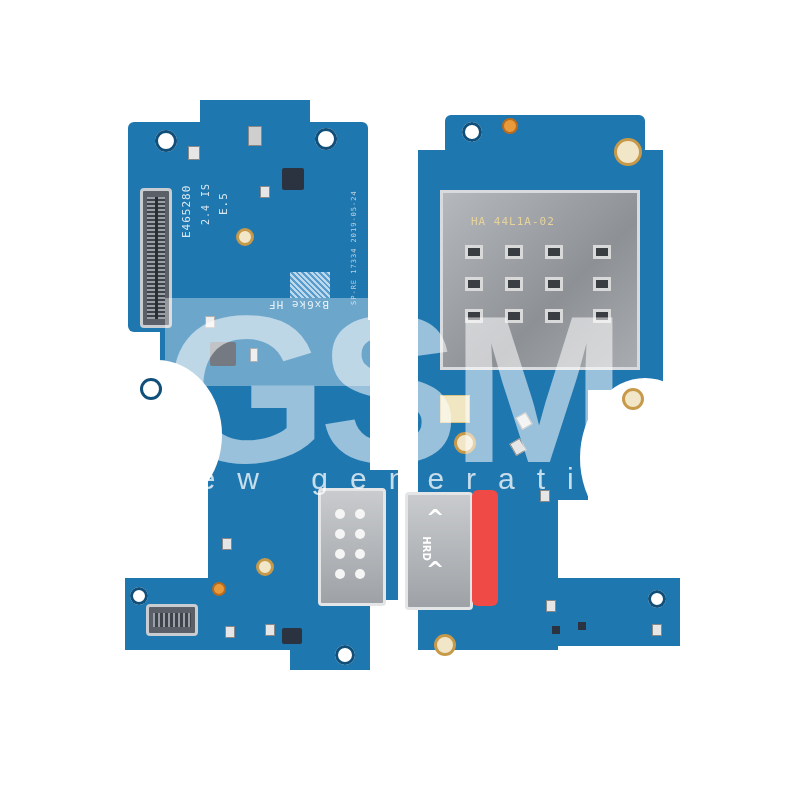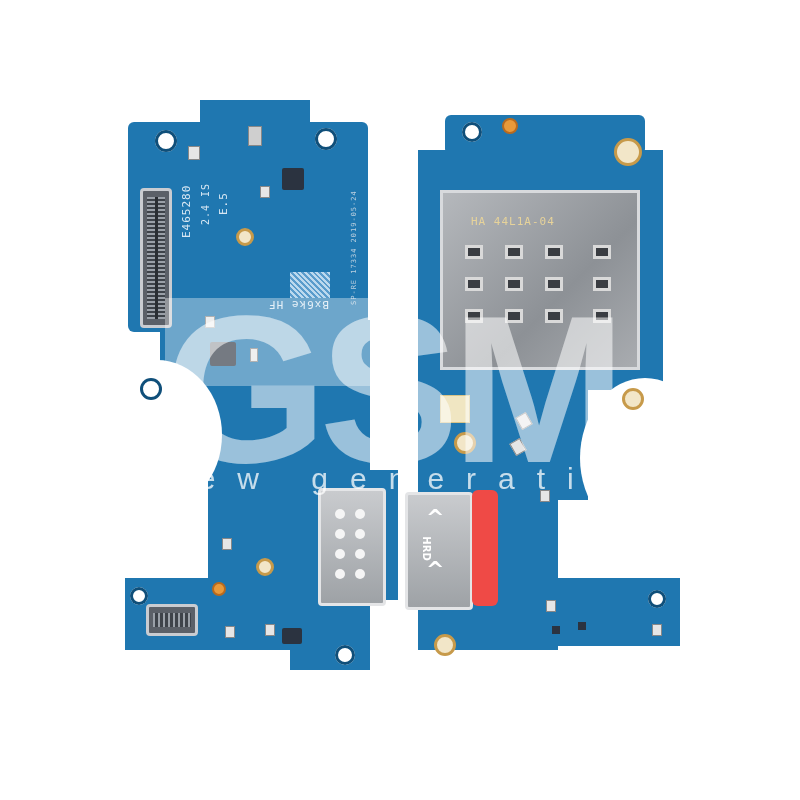--- a/index.html
+++ b/index.html
@@ -111,21 +111,21 @@
     <div class="cutout" style="left:580px;top:378px;width:130px;height:160px;"></div>
 
     <div class="hole" style="left:462px;top:122px;width:20px;height:20px;"></div>
     <div class="pad-orange" style="left:502px;top:118px;width:16px;height:16px;"></div>
     <div class="pad-gold" style="left:614px;top:138px;width:28px;height:28px;"></div>
     <div class="pad-gold" style="left:622px;top:388px;width:22px;height:22px;"></div>
     <div class="pad-gold" style="left:454px;top:432px;width:22px;height:22px;"></div>
     <div class="hole" style="left:648px;top:590px;width:18px;height:18px;"></div>
 
     <div class="simtray" style="left:440px;top:190px;width:200px;height:180px;">
-      <div class="simtext" style="left:28px;top:22px;">HA 44L1A-04</div>
+      <div class="simtext" style="left:28px;top:22px;">HA 44L1A-02</div>
       <div class="simpad" style="left:22px;top:52px;"></div>
         <div class="simpad" style="left:62px;top:52px;"></div>
       <div class="simpad" style="left:102px;top:52px;"></div>
         <div class="simpad" style="left:150px;top:52px;"></div>
       <div class="simpad" style="left:22px;top:84px;"></div>
         <div class="simpad" style="left:62px;top:84px;"></div>
       <div class="simpad" style="left:102px;top:84px;"></div>
         <div class="simpad" style="left:150px;top:84px;"></div>
       <div class="simpad" style="left:22px;top:116px;"></div>
         <div class="simpad" style="left:62px;top:116px;"></div>

